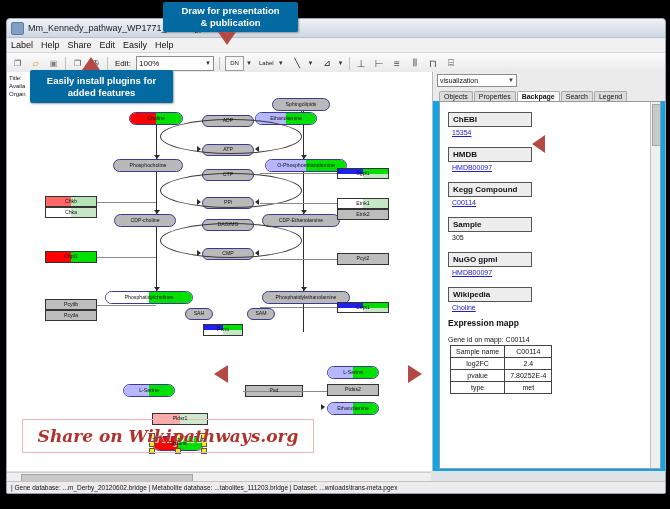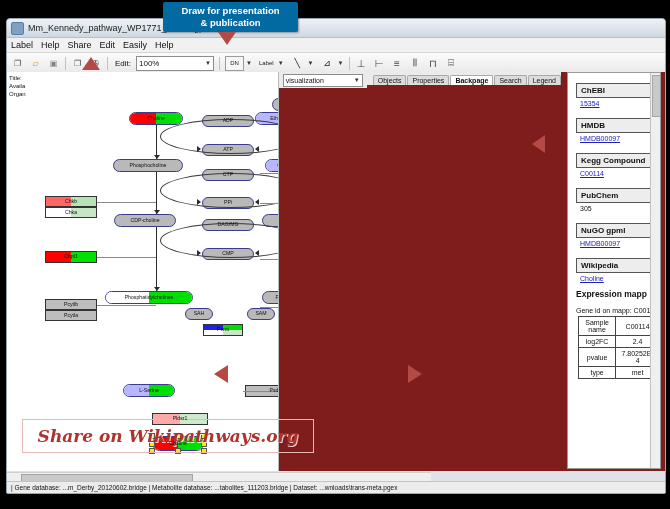--- a/index.html
+++ b/index.html
@@ -53,21 +53,21 @@
              border-top:4px solid #2b2b2b;}
   .arrowheadR{position:absolute;width:0;height:0;border-top:3px solid transparent;border-bottom:3px solid transparent;
               border-left:4px solid #2b2b2b;}
   .arrowheadL{position:absolute;width:0;height:0;border-top:3px solid transparent;border-bottom:3px solid transparent;
               border-right:4px solid #2b2b2b;}
   .ellipse{position:absolute;border:1px solid #3a3a3a;border-radius:50%;}
 
   .handle{position:absolute;width:4px;height:4px;background:#ffe900;border:1px solid #555;}
 
   
-  .side{position:relative;flex:1;background:#7f1d1d;display:flex;flex-direction:row;}
+  .side{position:relative;flex:1;background:#0ea5e9;display:flex;flex-direction:column;}
   .vizrow{height:14px;display:flex;align-items:center;padding:1px 4px;background:#ebebeb;}
   .vizsel{width:74px;height:11px;background:#fff;border:1px solid #8d8d8d;display:flex;align-items:center;
           justify-content:space-between;padding:0 2px;font-size:7px;color:#111;}
   .tabs{display:flex;align-items:flex-end;height:13px;padding-left:6px;gap:1px;background:#ebebeb;}
   .tab{font-size:7px;color:#111;padding:1px 4px;border:1px solid #a9a9a9;border-bottom:none;background:#dcdcdc;
        border-radius:2px 2px 0 0;}
   .tab.active{background:#fff;font-weight:bold;}
   .panel{flex:1;margin:0 4px 2px 6px;background:#fff;border:1px solid #9a9a9a;overflow:hidden;position:relative;padding:6px 0 0 8px;}
   .dbhdr{display:inline-block;min-width:74px;border:1px solid #555;background:#ededed;font-size:8px;font-weight:bold;
          color:#111;padding:2px 4px;margin-bottom:2px;}
@@ -380,21 +380,21 @@
         <div class="panel">
           <div class="dbhdr">ChEBI</div>
           <a class="dblink" href="#">15354</a>
 
           <div class="dbhdr">HMDB</div>
           <a class="dblink" href="#">HMDB00097</a>
 
           <div class="dbhdr">Kegg Compound</div>
           <a class="dblink" href="#">C00114</a>
 
-          <div class="dbhdr">PubChem</div>
+          <div class="dbhdr">Sample</div>
           <div class="dbplain">305</div>
 
           <div class="dbhdr">NuGO gpml</div>
           <a class="dblink" href="#">HMDB00097</a>
 
           <div class="dbhdr">Wikipedia</div>
           <a class="dblink" href="#">Choline</a>
 
           <div class="exptitle">Expression mapp</div>
           <div class="geneid">Gene id on mapp: C00114</div>
@@ -435,20 +435,26 @@
   </div>
 
   <div class="callout" style="left:163px;top:2px;width:135px;height:30px;font-size:9.5px;">
     <div>
       <div>Draw for presentation</div>
       <div>&amp; publication</div>
     </div>
   </div>
   <div class="cotri" style="left:218px;top:32px;border-left:9px solid transparent;border-right:9px solid transparent;border-top:13px solid #b34a45;"></div>
 
+  <div class="callout" style="left:30px;top:70px;width:143px;height:33px;font-size:9.5px;">
+    <div>
+      <div>Easily install plugins for</div>
+      <div>added features</div>
+    </div>
+  </div>
   <div class="cotri" style="left:82px;top:57px;border-left:9px solid transparent;border-right:9px solid transparent;border-bottom:13px solid #b34a45;"></div>
 
   <div class="cotri" style="left:532px;top:135px;border-top:9px solid transparent;border-bottom:9px solid transparent;border-right:13px solid #b34a45;"></div>
 
   <div class="cotri" style="left:214px;top:365px;border-top:9px solid transparent;border-bottom:9px solid transparent;border-right:14px solid #b34a45;"></div>
   <div class="cotri" style="left:408px;top:365px;border-top:9px solid transparent;border-bottom:9px solid transparent;border-left:14px solid #b34a45;"></div>
 
   <div class="shareban" style="left:22px;top:419px;width:290px;height:32px;">
     <span>Share on Wikipathways.org</span>
   </div>

